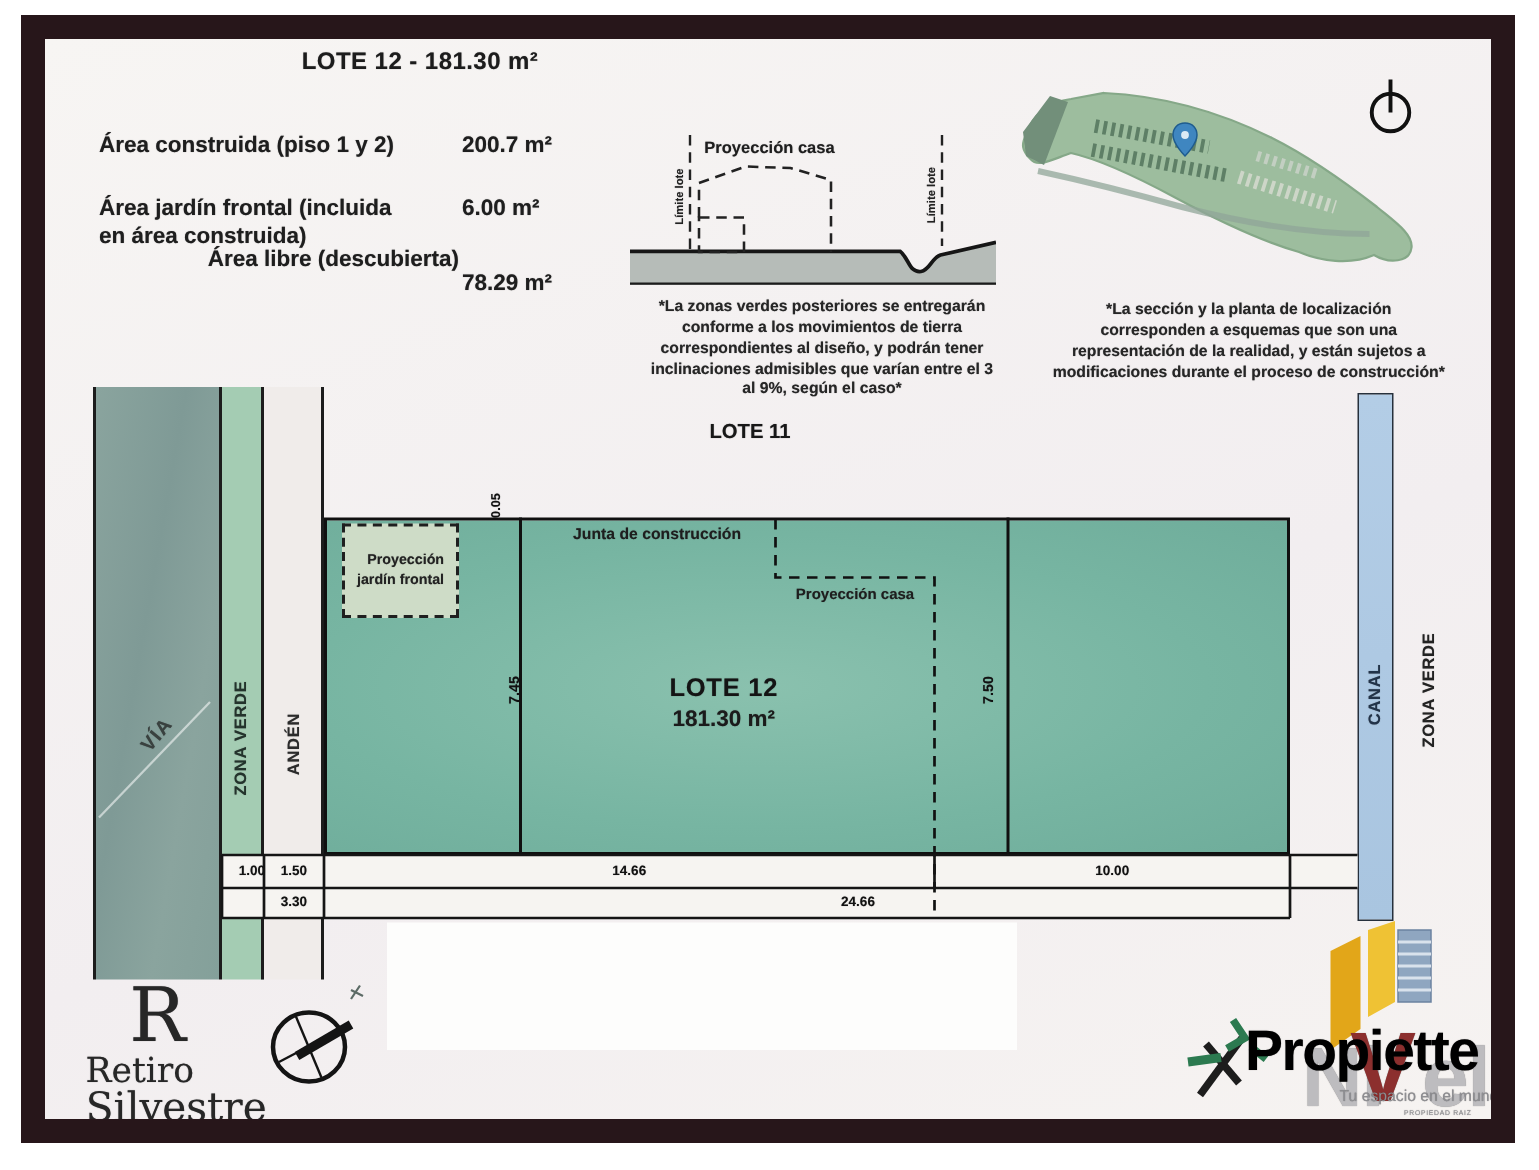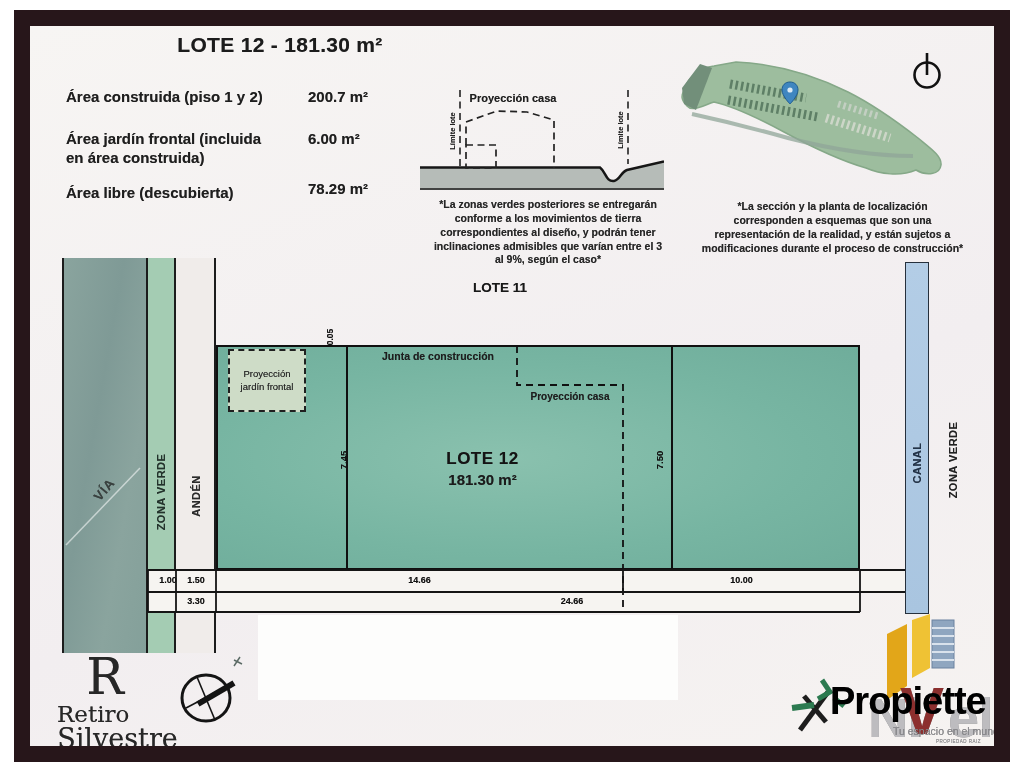--- a/index.html
+++ b/index.html
@@ -5,21 +5,21 @@
   html,body{margin:0;padding:0;background:#ffffff;}
   .canvas{position:relative;width:1026px;height:780px;background:#ffffff;overflow:hidden;
           font-family:"Liberation Sans",sans-serif;color:#222;}
   .paper{position:absolute;left:30px;top:26px;width:964px;height:720px;
          background:linear-gradient(160deg,#f7f5f3,#f2eef0 60%,#f6f3f1);}
   .frame{position:absolute;left:14px;top:10px;width:964px;height:720px;
          border:16px solid #27161a;background:transparent;z-index:8;pointer-events:none;}
   .abs{position:absolute;}
   .b{font-weight:bold;}
   .pre{white-space:pre-line;}
-  .title{font-size:21px;font-weight:bold;letter-spacing:.3px;color:#1c1c1c;}
+  .title{font-size:16px;font-weight:bold;letter-spacing:.3px;color:#1c1c1c;}
   .a-label{font-size:15px;font-weight:700;color:#1e1e1e;white-space:pre-line;line-height:1.25;}
   .a-value{font-size:15px;font-weight:700;color:#1e1e1e;}
   .note{font-size:10.5px;font-weight:700;color:#262626;text-align:center;line-height:1.32;}
   .lot{background:radial-gradient(ellipse at 45% 50%,#8ac1ae 0%,#77b5a2 60%,#6fad9b 100%);
        border:2.5px solid #101010;box-sizing:border-box;z-index:1;}
   .strip{box-sizing:border-box;z-index:1;}
   .band{background:#f6f4f1;box-sizing:border-box;z-index:3;}
   .cover{background:#fdfdfc;z-index:2;}
   .dim{font-size:9px;font-weight:700;color:#111;text-align:center;z-index:7;}
   .vlabel{width:90px;height:14px;line-height:14px;text-align:center;transform:rotate(-90deg);
@@ -40,21 +40,21 @@
 
   <div class="abs title" style="left:160px;top:33px;width:240px;text-align:center;">LOTE 12 - 181.30 m²</div>
 
   <div class="abs" style="left:66px;top:88px;width:320px;">
     <div style="position:relative;height:140px;">
       <div class="abs a-label" style="left:0;top:0;width:240px;">Área construida (piso 1 y 2)</div>
       <div class="abs a-value" style="left:242px;top:0;">200.7 m²</div>
       <div class="abs a-label" style="left:0;top:42px;width:240px;">Área jardín frontal (incluida
 en área construida)</div>
       <div class="abs a-value" style="left:242px;top:42px;">6.00 m²</div>
-      <div class="abs a-label" style="left:0;top:96px;width:240px;">Área libre (descubierta)</div>
+      <div class="abs a-label" style="left:0;top:76px;width:240px;text-align:right;">Área libre (descubierta)</div>
       <div class="abs a-value" style="left:242px;top:92px;">78.29 m²</div>
     </div>
   </div>
 
   <svg class="abs" style="left:420px;top:86px;z-index:2;" width="244" height="108" viewBox="0 0 244 108">
     <path d="M0,82 L180,82 C186,86 186,96 194,95 C200,94 201,86 207,84 L244,76 L244,104 L0,104 Z" fill="#b6bcb8"></path>
     <path d="M0,81.5 L180,81.5 C186,86 186,96 194,95 C200,94 201,86 207,84 L244,75.5" fill="none" stroke="#161616" stroke-width="2.5"></path>
     <path d="M0,103 H244" stroke="#1b1b1b" stroke-width="1.5"></path>
     <path d="M40,4 V82" stroke="#222" stroke-width="1.6" stroke-dasharray="7 4.5" fill="none"></path>
     <path d="M208,4 V78" stroke="#222" stroke-width="1.6" stroke-dasharray="7 4.5" fill="none"></path>
@@ -97,21 +97,21 @@
 
   <div class="abs b" style="left:440px;top:280px;width:120px;text-align:center;font-size:13.5px;color:#181818;z-index:7;">LOTE 11</div>
 
   <div class="abs strip" style="left:62px;top:258px;width:86px;height:395px;border-left:2px solid #1c1c1c;border-right:2px solid #1c1c1c;background:linear-gradient(100deg,#8aa49e,#7f9a96 40%,#8aa49e 70%,#84a09a);"></div>
   <div class="abs strip" style="left:148px;top:258px;width:28px;height:395px;border-right:2px solid #1c1c1c;background:#a4ccb3;"></div>
   <div class="abs strip" style="left:176px;top:258px;width:40px;height:395px;border-right:2px solid #1c1c1c;background:#f0ecea;"></div>
   <div class="abs strip" style="left:905px;top:262px;width:24px;height:352px;border:1.5px solid #26303c;background:linear-gradient(180deg,#b3cde6,#a9c5e0);z-index:1;"></div>
 
   <div class="abs lot" style="left:216px;top:345px;width:644px;height:225px;"></div>
   <div class="abs" style="left:228px;top:349px;width:78px;height:63px;background:#cedcc7;border:2px dashed #1f1f1f;box-sizing:border-box;z-index:2;display:flex;align-items:center;justify-content:center;">
-    <span class="pre" style="font-size:9.5px;font-weight:400;text-align:center;color:#222;line-height:1.3;">Proyección
+    <span class="pre" style="font-size:9.5px;font-weight:700;text-align:right;color:#222;line-height:1.3;">Proyección
 jardín frontal</span>
   </div>
   <div class="abs z7" style="left:382px;top:350px;font-size:10.5px;font-weight:600;color:#1e1e1e;">Junta de construcción</div>
   <div class="abs z7 b" style="left:400px;top:449px;width:165px;text-align:center;font-size:17px;letter-spacing:.5px;color:#141414;">LOTE 12</div>
   <div class="abs z7" style="left:400px;top:471px;width:165px;text-align:center;font-size:15px;font-weight:600;color:#1b1b1b;">181.30 m²</div>
   <div class="abs z7" style="left:520px;top:391px;width:100px;text-align:center;font-size:10px;font-weight:600;color:#1e1e1e;">Proyección casa</div>
 
   <div class="abs z7" style="left:92px;top:482px;font-size:13px;font-weight:700;letter-spacing:1px;color:#39413f;transform:rotate(-50deg);">VÍA</div>
   <div class="abs vlabel" style="left:116px;top:485px;">ZONA VERDE</div>
   <div class="abs vlabel" style="left:151px;top:489px;color:#2b2b2b;">ANDÉN</div>

